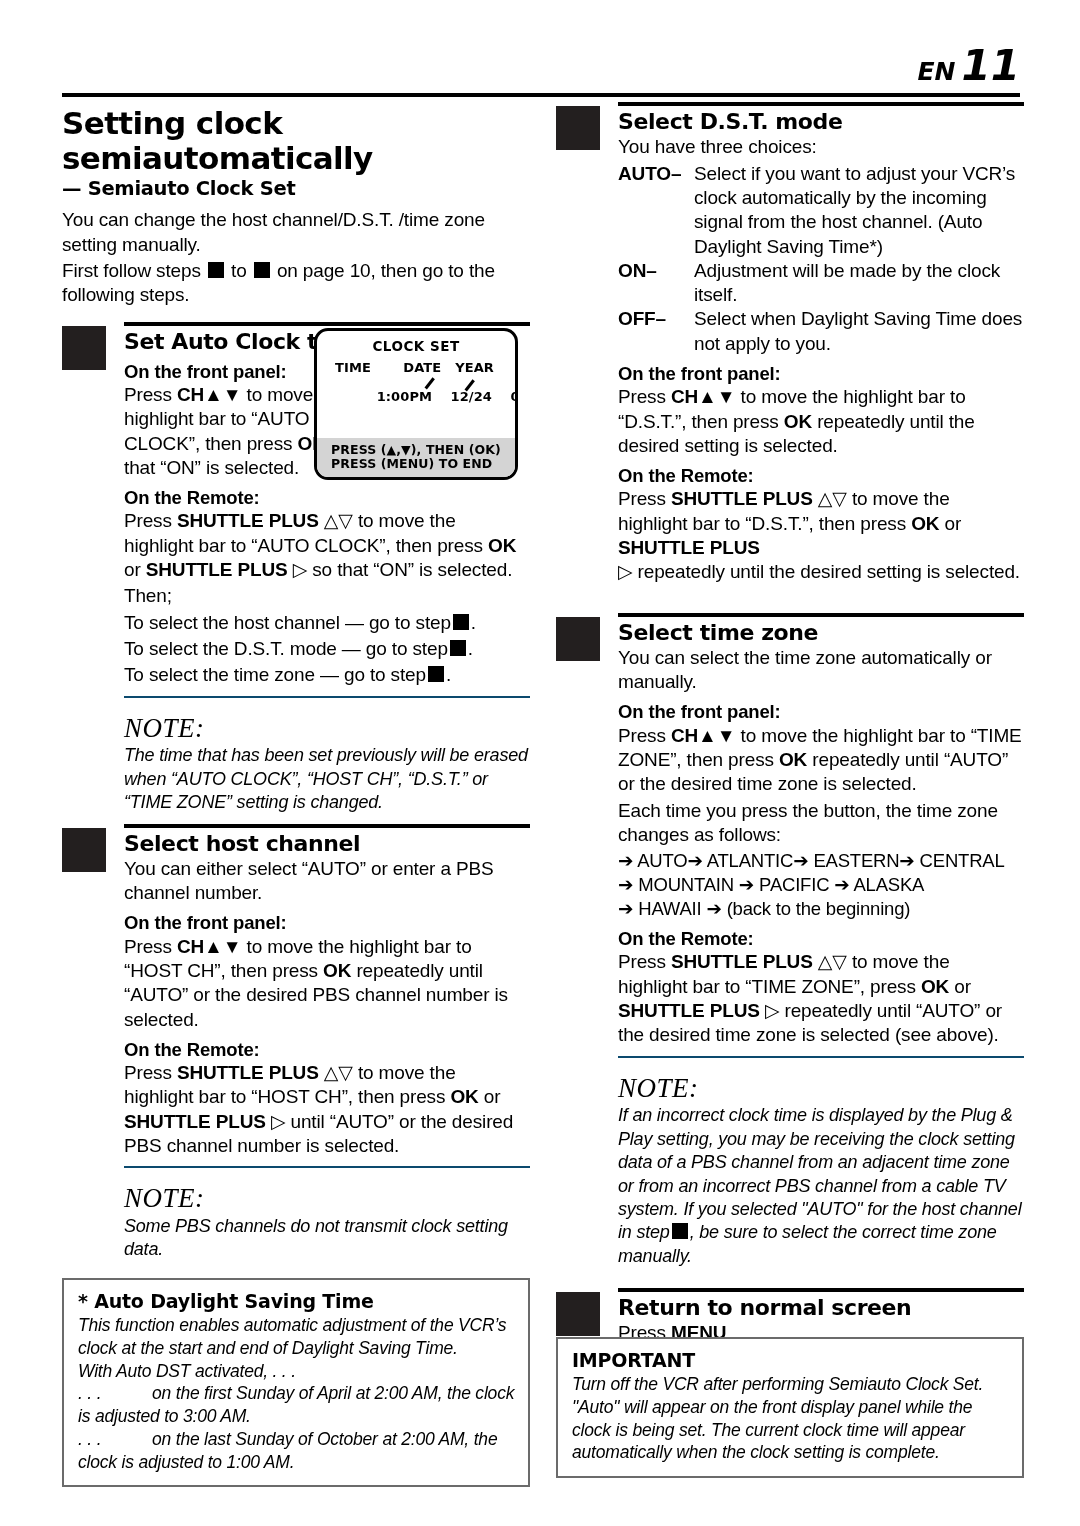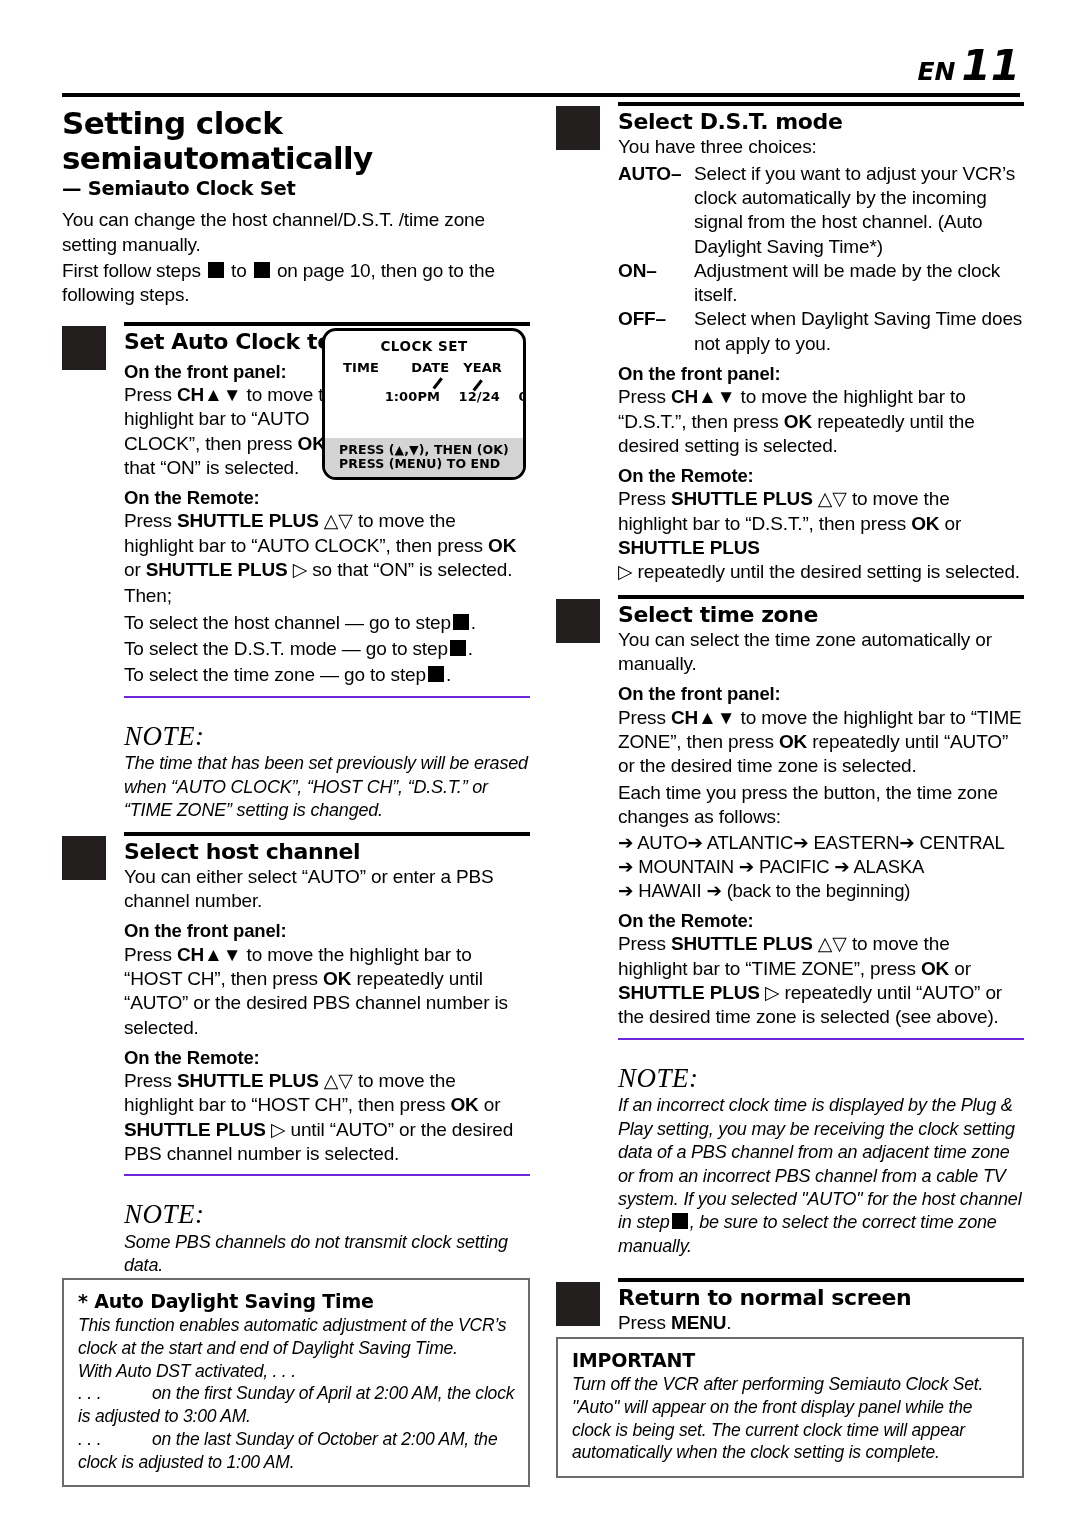--- a/index.html
+++ b/index.html
@@ -131,38 +131,38 @@
   }
   .step-title {
     font-family: "DejaVu Sans", sans-serif;
     font-size: 22px;
     font-weight: bold;
     letter-spacing: -0.4px;
     line-height: 1.15;
     margin: 0;
   }
   .rule-thin {
-    border-top: 2px solid #6d28d9;
+    border-top: 2px solid #0c4a6e;
     margin-top: 8px;
-    padding-top: 20px;
+    padding-top: 12px;
   }
 
   
   .sqmark {
     display: inline-block;
     width: 16px; height: 16px;
     background: #000;
     vertical-align: -1px;
     margin: 0 2px;
   }
 
   
   .osd {
     position: absolute;
-    left: 322px; top: 328px;
+    left: 314px; top: 328px;
     width: 204px; height: 152px;
     border: 3px solid #000;
     border-radius: 14px;
     background: #fff;
     font-family: "DejaVu Sans", sans-serif;
     overflow: hidden;
   }
   .osd-title {
     text-align: center;
     font-size: 13.5px;
@@ -372,21 +372,21 @@
         </tr>
       </tbody>
         </table>
 
       <p class="lbl">On the front panel:</p>
       <p class="body"><span>Press </span><b>CH</b><b>▲▼</b><span> to move the highlight bar to “D.S.T.”, then press </span><b>OK</b><span> repeatedly until the desired setting is selected.</span></p>
       <p class="lbl">On the Remote:</p>
       <p class="body"><span>Press </span><b>SHUTTLE PLUS</b> <span>△▽</span><span> to move the highlight bar to “D.S.T.”, then press </span><b>OK</b><span> or </span><b>SHUTTLE PLUS</b><br><span>▷</span><span> repeatedly until the desired setting is selected.</span></p>
     </div>
 
-    <div class="step" style="margin-top:10px">
+    <div class="step" style="margin-top:28px">
       <div class="step-marker"></div>
       <div class="step-head">
         <div class="step-title">Select time zone</div>
       </div>
       <p class="body">You can select the time zone automatically or manually.</p>
       <p class="lbl">On the front panel:</p>
       <p class="body"><span>Press </span><b>CH</b><b>▲▼</b><span> to move the highlight bar to “TIME ZONE”, then press </span><b>OK</b><span> repeatedly until “AUTO” or the desired time zone is selected.</span></p>
       <p class="body">Each time you press the button, the time zone changes as follows:</p>
       <p class="tz-line">➔ AUTO➔ ATLANTIC➔ EASTERN➔ CENTRAL</p>
       <p class="tz-line">➔ MOUNTAIN ➔ PACIFIC ➔ ALASKA</p>

